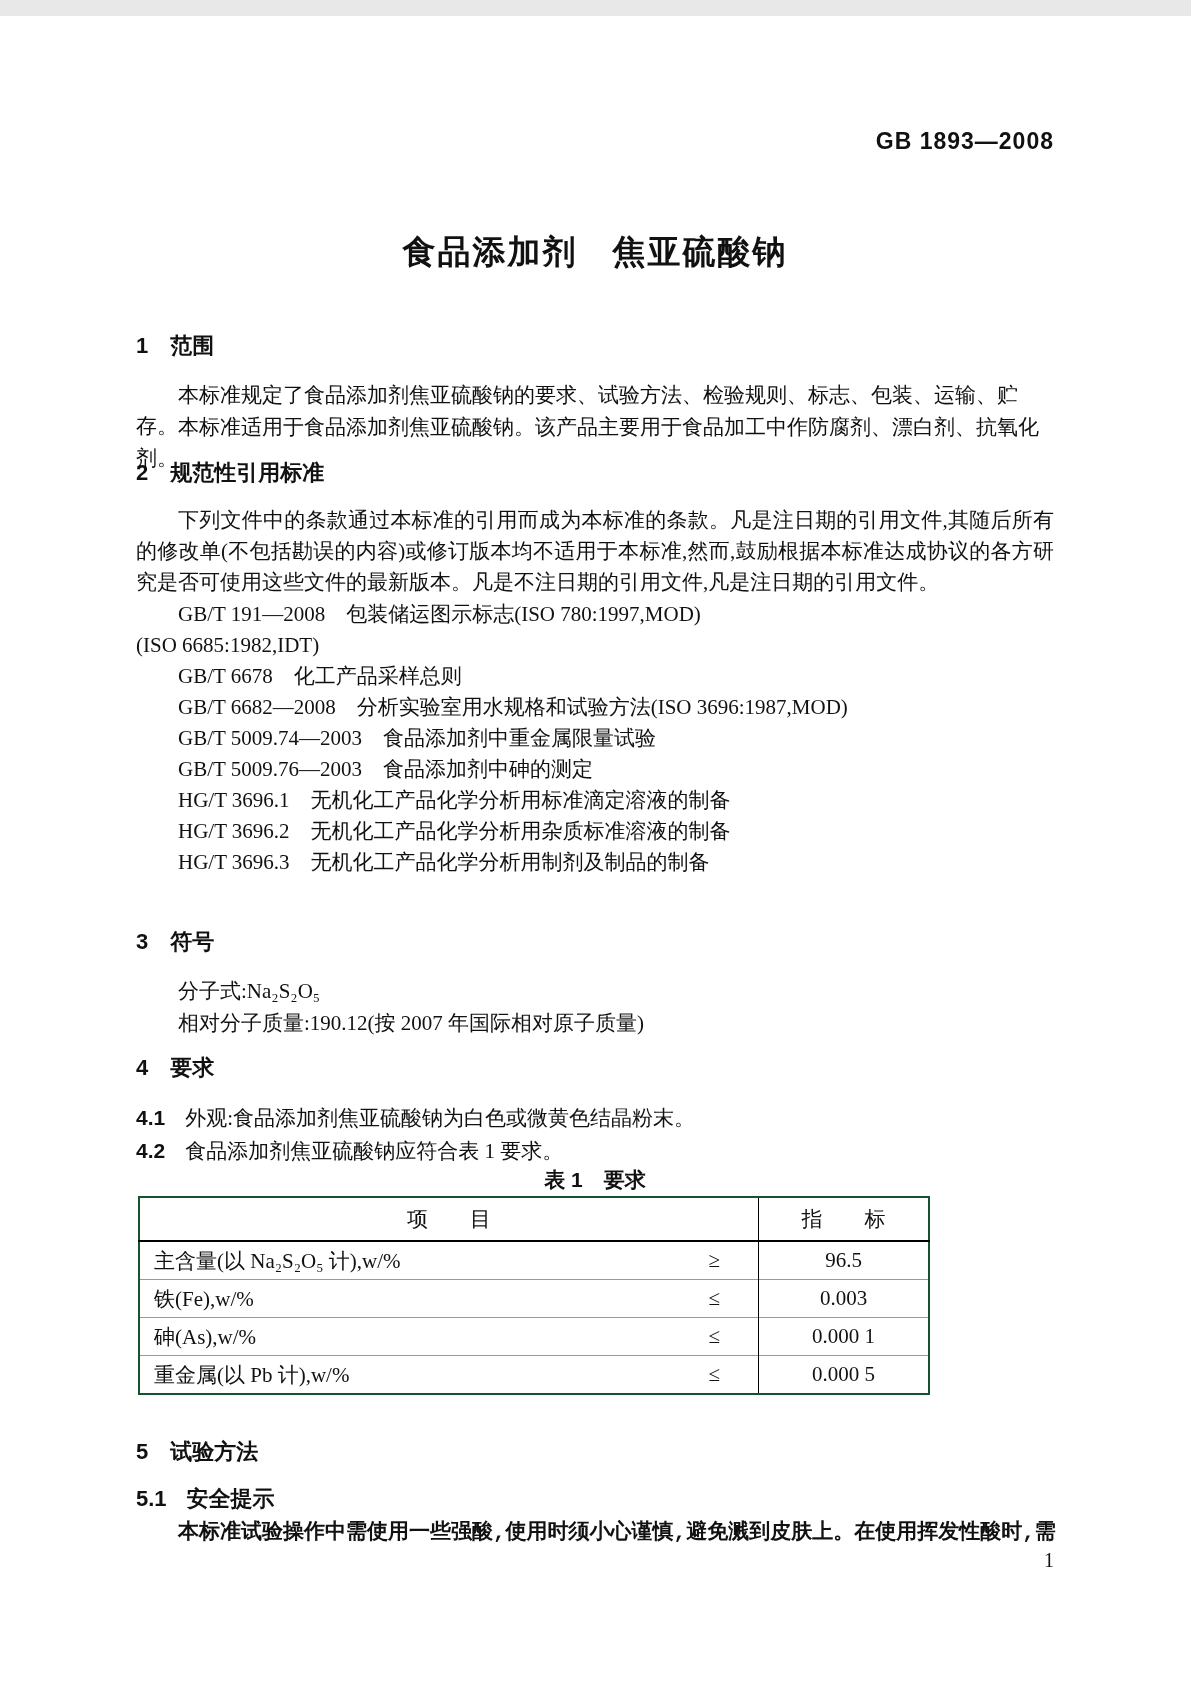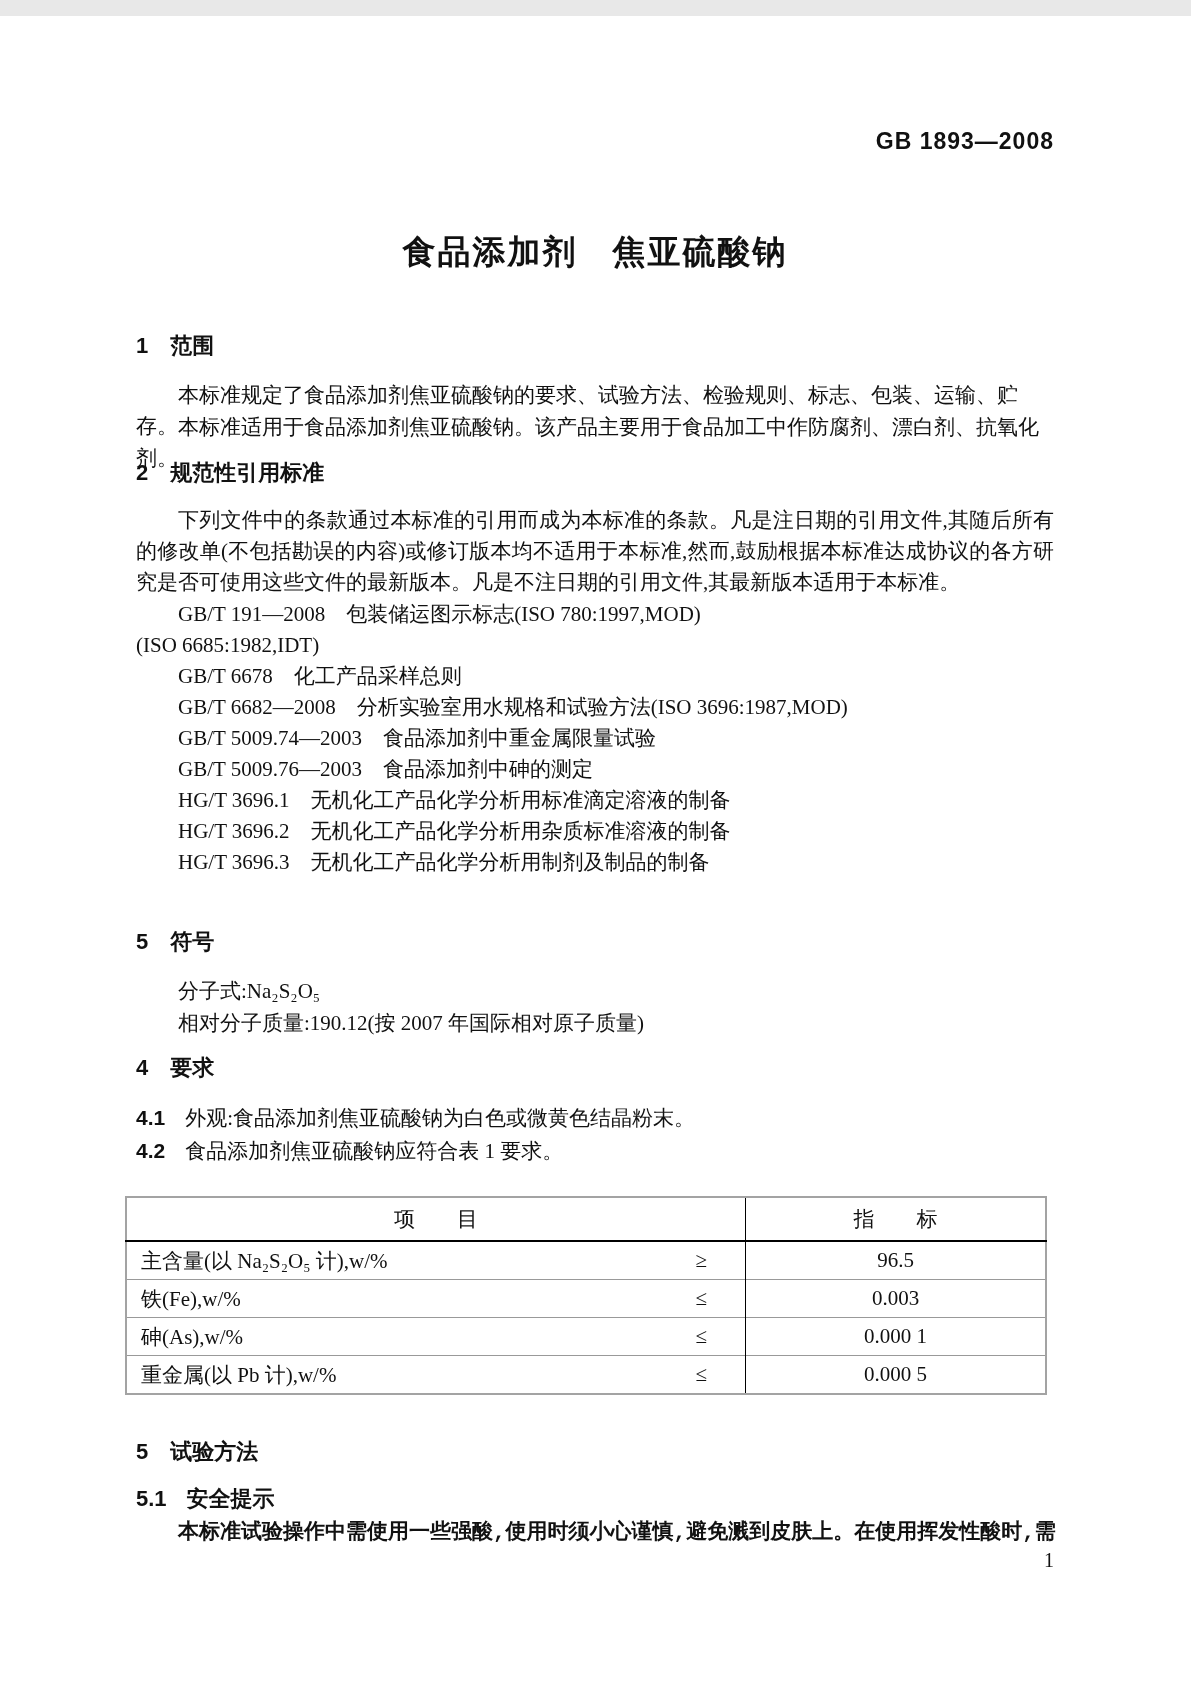--- a/index.html
+++ b/index.html
@@ -49,23 +49,23 @@
     font-weight:bold;font-size:21px;line-height:31px;
     text-indent:2em;white-space:nowrap;
   }
 
   .tbl-caption{
     top:1150px;text-align:center;
     font-family:"Liberation Sans","DejaVu Sans",sans-serif;
     font-weight:bold;font-size:21px;
   }
   table.t1{
-    position:absolute;top:1180px;left:125px;
-    width:922px;border-collapse:collapse;
-    border:2px solid #a3a3a3;
+    position:absolute;top:1180px;left:138px;
+    width:792px;border-collapse:collapse;
+    border:2px solid #14532d;
     font-size:21px;
   }
   table.t1 th{
     font-weight:normal;height:40px;
     border-bottom:2px solid #000;
     text-align:center;font-size:21px;
   }
   table.t1 td{height:35px;}
   .col-item{width:566px;border-right:1px solid #000;}
   table.t1 tr.datarow + tr.datarow td{border-top:1px solid #999;}
@@ -84,46 +84,47 @@
 
   <div class="blk gb-code">GB 1893—2008</div>
 
   <div class="blk doc-title">食品添加剂　焦亚硫酸钠</div>
 
   <div class="blk sec-heading" style="top:316px;">1　范围</div>
   <div class="blk body-line indent2" style="top:364px;">本标准规定了食品添加剂焦亚硫酸钠的要求、试验方法、检验规则、标志、包装、运输、贮存。</div>
   <div class="blk body-line indent2" style="top:396px;">本标准适用于食品添加剂焦亚硫酸钠。该产品主要用于食品加工中作防腐剂、漂白剂、抗氧化剂。</div>
 
   <div class="blk sec-heading" style="top:443px;">2　规范性引用标准</div>
-  <div class="blk para indent2" style="top:489px;">下列文件中的条款通过本标准的引用而成为本标准的条款。凡是注日期的引用文件,其随后所有的修改单(不包括勘误的内容)或修订版本均不适用于本标准,然而,鼓励根据本标准达成协议的各方研究是否可使用这些文件的最新版本。凡是不注日期的引用文件,其最新版本适用于本标准。</div>
+  <div class="blk para indent2" style="top:489px;">下列文件中的条款通过本标准的引用而成为本标准的条款。凡是注日期的引用文件,其随后所有的修改单(不包括勘误的内容)或修订版本均不适用于本标准,然而,鼓励根据本标准达成协议的各方研究是否可使用这些文件的最新版本。凡是不注日期的引用文件,凡是注日期的引用文件。</div>
 
   <div class="blk" style="top:583px;">
     <div class="ref-line indent">GB/T 191—2008　包装储运图示标志(ISO 780:1997,MOD)</div>
     <div class="ref-line">(ISO 6685:1982,IDT)</div>
     <div class="ref-line indent">GB/T 6678　化工产品采样总则</div>
     <div class="ref-line indent">GB/T 6682—2008　分析实验室用水规格和试验方法(ISO 3696:1987,MOD)</div>
     <div class="ref-line indent">GB/T 5009.74—2003　食品添加剂中重金属限量试验</div>
     <div class="ref-line indent">GB/T 5009.76—2003　食品添加剂中砷的测定</div>
     <div class="ref-line indent">HG/T 3696.1　无机化工产品化学分析用标准滴定溶液的制备</div>
     <div class="ref-line indent">HG/T 3696.2　无机化工产品化学分析用杂质标准溶液的制备</div>
     <div class="ref-line indent">HG/T 3696.3　无机化工产品化学分析用制剂及制品的制备</div>
   </div>
 
-  <div class="blk sec-heading" style="top:912px;">5　符号</div>
+  <div class="blk sec-heading" style="top:912px;">3　符号</div>
   <div class="blk body-line indent2" style="top:960px;">分子式:Na₂S₂O₅</div>
   <div class="blk body-line indent2" style="top:992px;">相对分子质量:190.12(按 2007 年国际相对原子质量)</div>
 
   <div class="blk sec-heading" style="top:1038px;">4　要求</div>
   <div class="blk clause" style="top:1086px;">
     <span class="cnum">4.1</span><span>外观:食品添加剂焦亚硫酸钠为白色或微黄色结晶粉末。</span>
   </div>
   <div class="blk clause" style="top:1119px;">
     <span class="cnum">4.2</span><span>食品添加剂焦亚硫酸钠应符合表 1 要求。</span>
   </div>
 
+  <div class="blk tbl-caption">表 1　要求</div>
   <table class="t1">
     <tbody>
         <tr>
       <th class="col-item">项　　目</th>
       <th>指　　标</th>
     </tr>
     <tr class="datarow">
       <td class="col-item cell-item">
             <div class="item-flex">
               <span>主含量(以 Na₂S₂O₅ 计),w/%</span>

